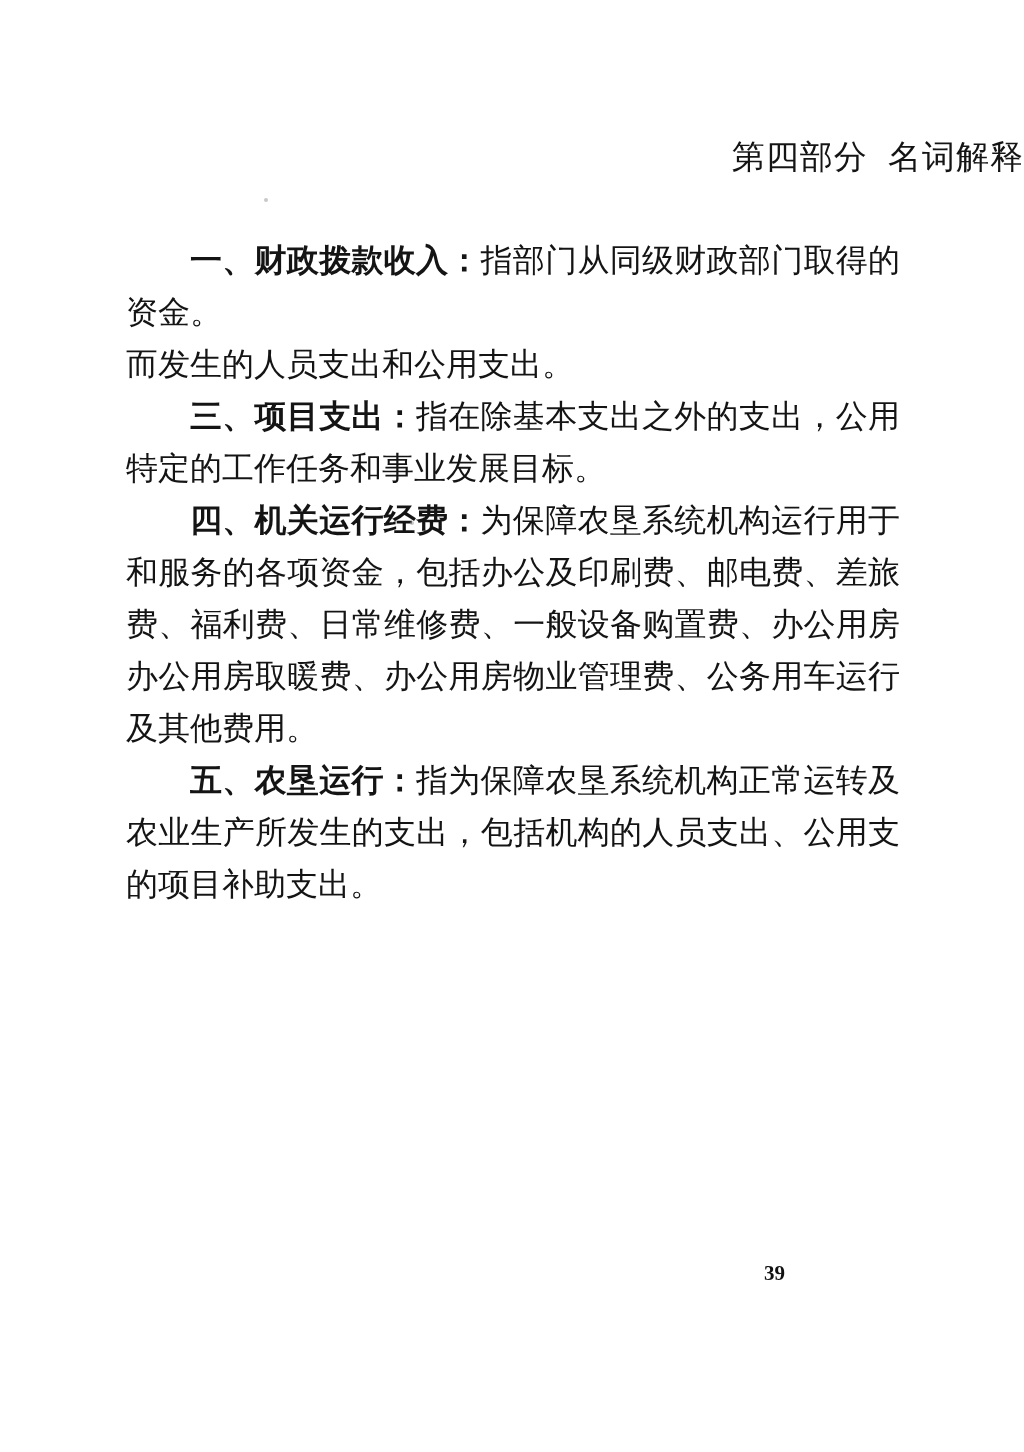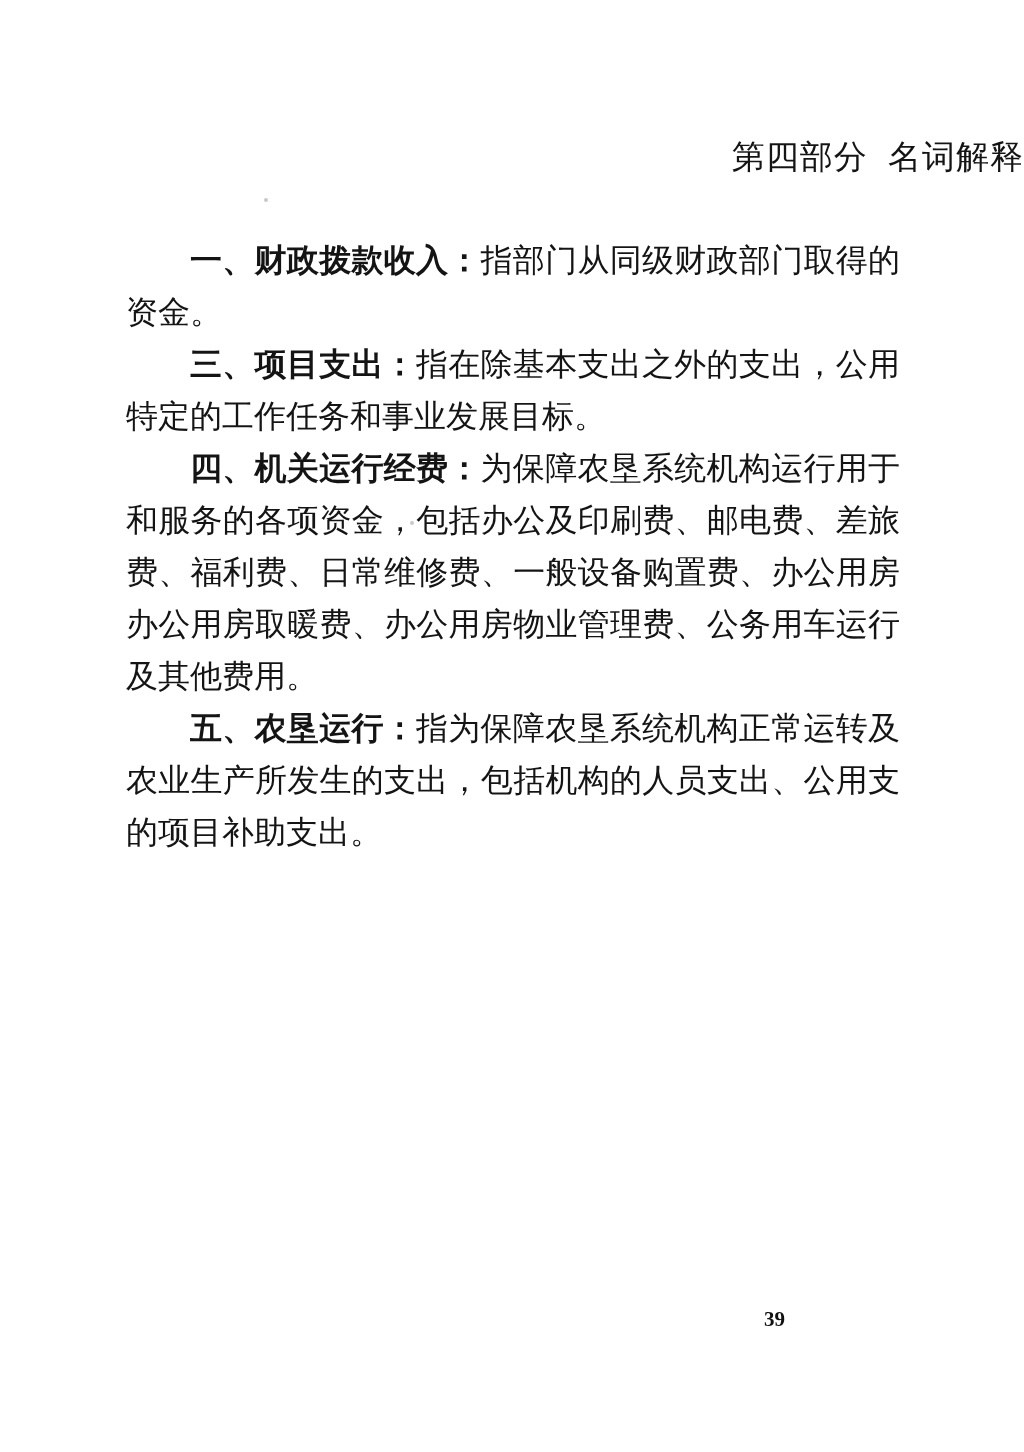--- a/index.html
+++ b/index.html
@@ -56,21 +56,21 @@
   .line.para-end {
     text-align-last: left;
   }
   .term {
     font-family: "Liberation Sans", sans-serif;
     font-weight: 700;
   }
   .page-number {
     position: absolute;
     left: 764px;
-    top: 1304px;
+    top: 1258px;
     font-family: "Liberation Serif", serif;
     font-weight: 700;
     font-size: 21px;
     line-height: 30px;
     color: #111111;
   }
   .scan-speck {
     position: absolute;
     width: 4px;
     height: 4px;
@@ -87,20 +87,21 @@
   <h1 class="doc-title">第四部分 名词解释</h1>
 
   <div class="doc-body">
 
     <div class="para">
       <div class="line first-line"><span class="term">一、财政拨款收入：</span><span class="body-text">指部门从同级财政部门取得的财政预算</span></div>
       <div class="line para-end">资金。</div>
     </div>
 
     <div class="para">
+      <div class="line para-end">而发生的人员支出和公用支出。</div>
     </div>
 
     <div class="para">
       <div class="line first-line"><span class="term">三、项目支出：</span><span class="body-text">指在除基本支出之外的支出，公用支出及农场</span></div>
       <div class="line para-end">特定的工作任务和事业发展目标。</div>
     </div>
 
     <div class="para">
       <div class="line first-line"><span class="term">四、机关运行经费：</span><span class="body-text">为保障农垦系统机构运行用于购买货物</span></div>
       <div class="line">和服务的各项资金，包括办公及印刷费、邮电费、差旅费、会议</div>

